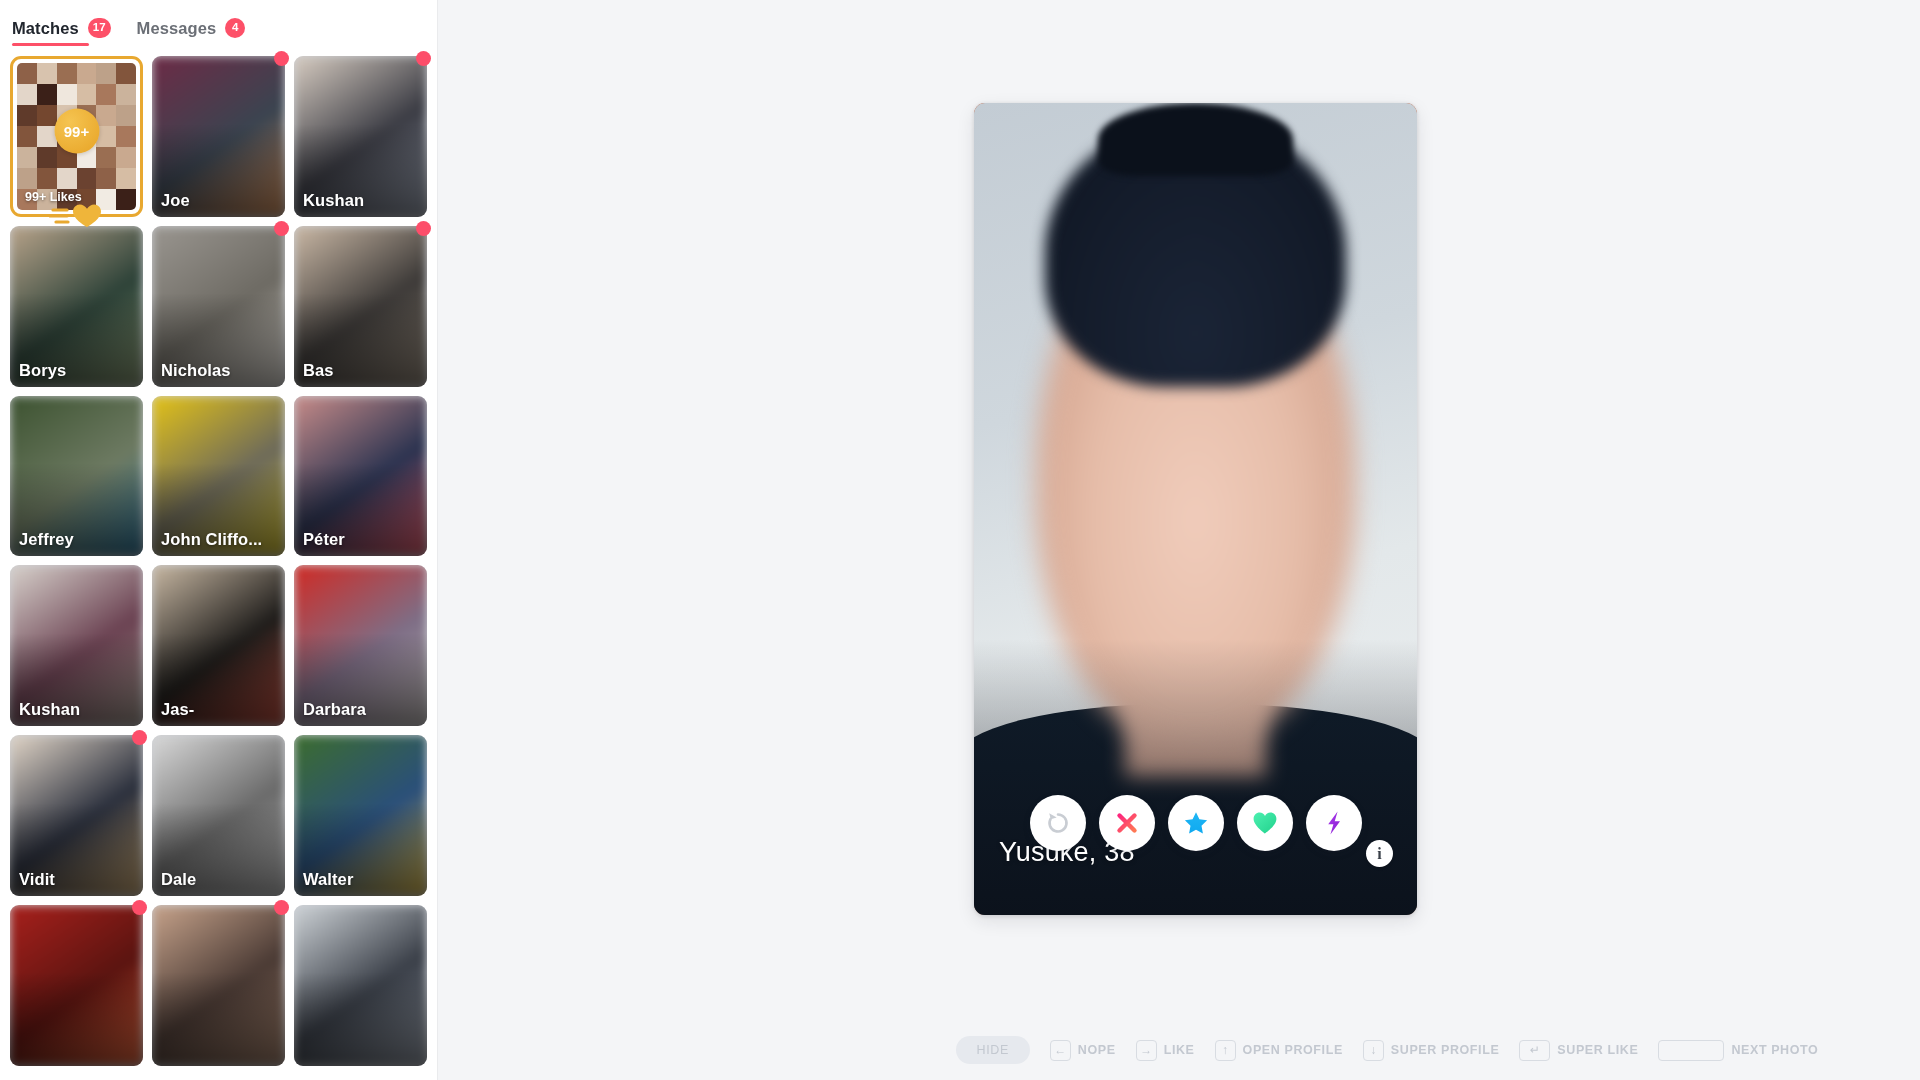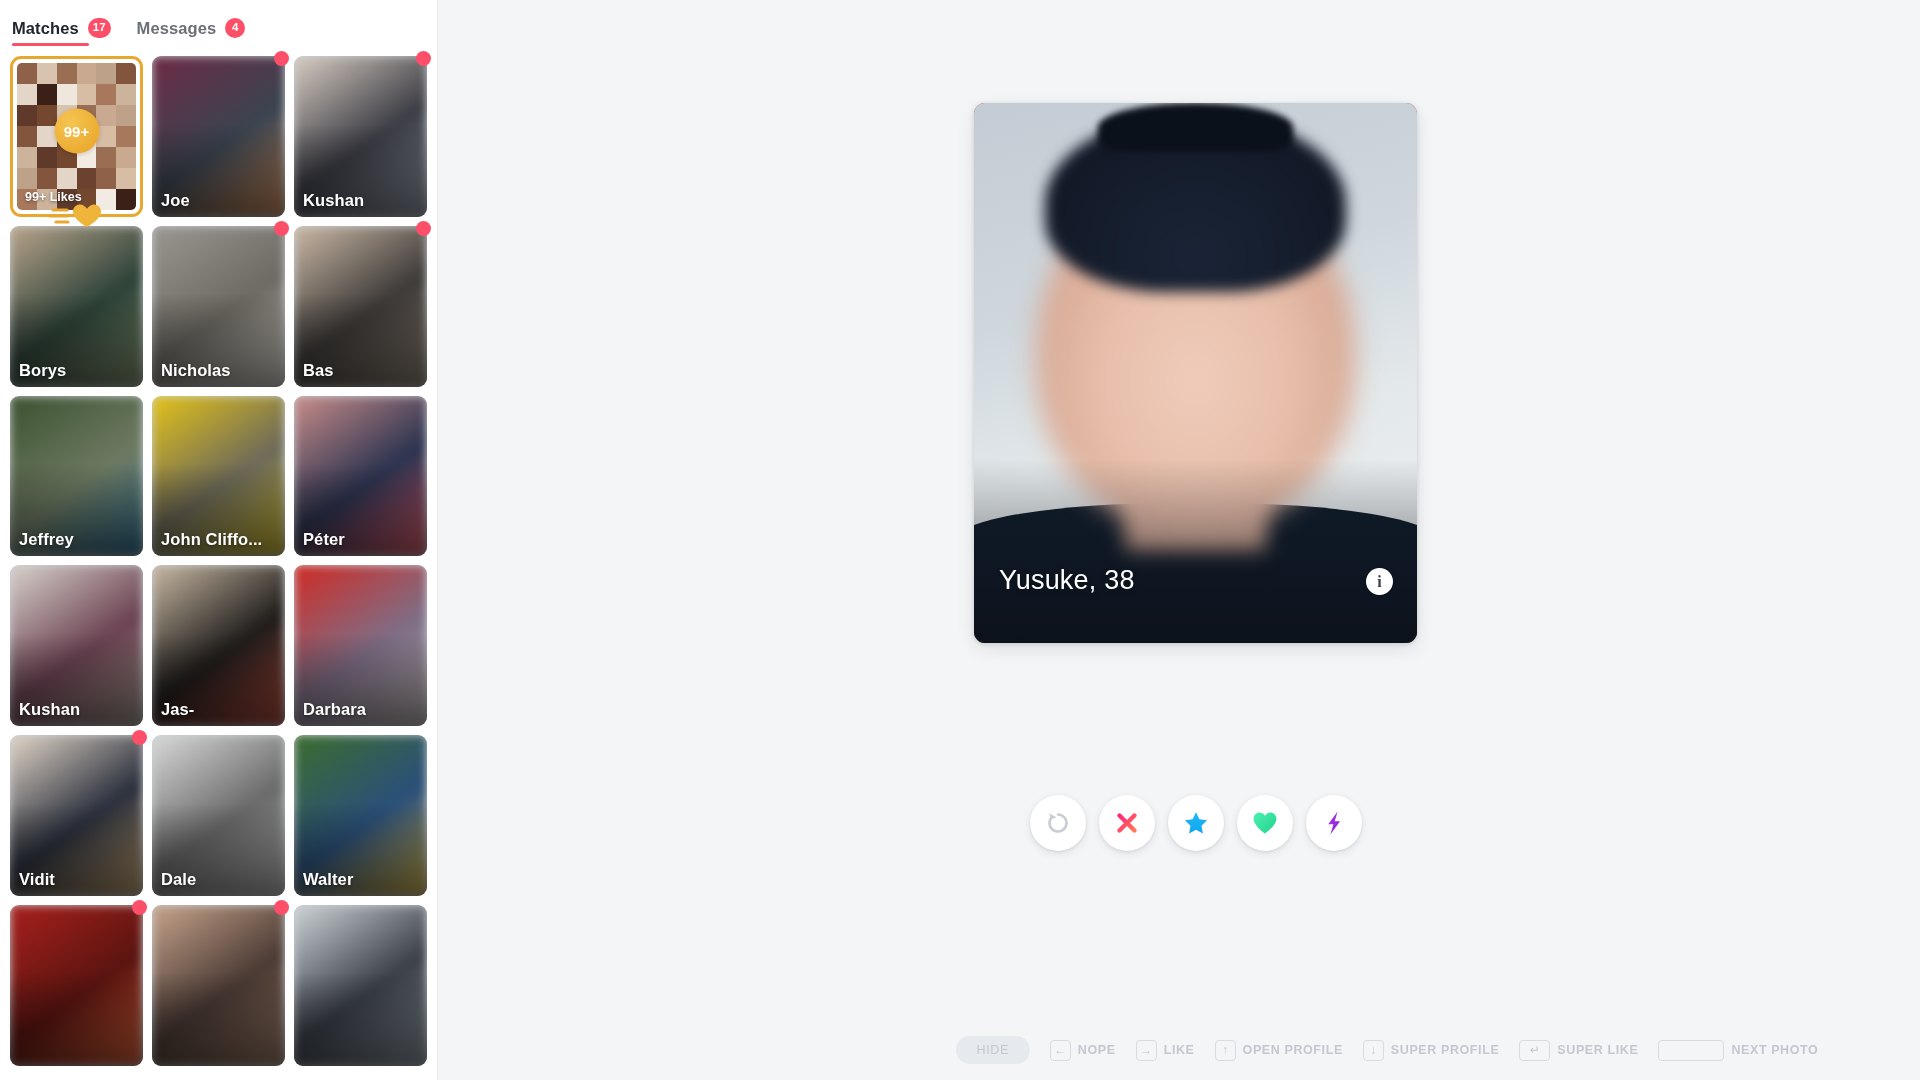--- a/index.html
+++ b/index.html
@@ -121,21 +121,21 @@
   .likes-heart {
     position:absolute; left:50%; bottom:-16px; transform:translateX(-50%);
     z-index:4;
   }
 
   
   .stage { flex:1; position:relative; }
 
   .profile-card {
     position:absolute; left:537px; top:103px;
-    width:443px; height:540px;
+    width:443px; height:812px;
     border-radius:11px; overflow:hidden;
     background:#c2410c;
     box-shadow:0 1px 4px rgba(25,30,40,.14), 0 6px 18px rgba(25,30,40,.10);
   }
   .pc-photo { position:absolute; inset:0; }
   .pc-sky {
     position:absolute; inset:0;
     background:linear-gradient(165deg,#c3ccd4 0%,#cfd7dd 35%,#e3e8ea 60%,#eef1f2 100%);
   }
   .pc-shirt {

